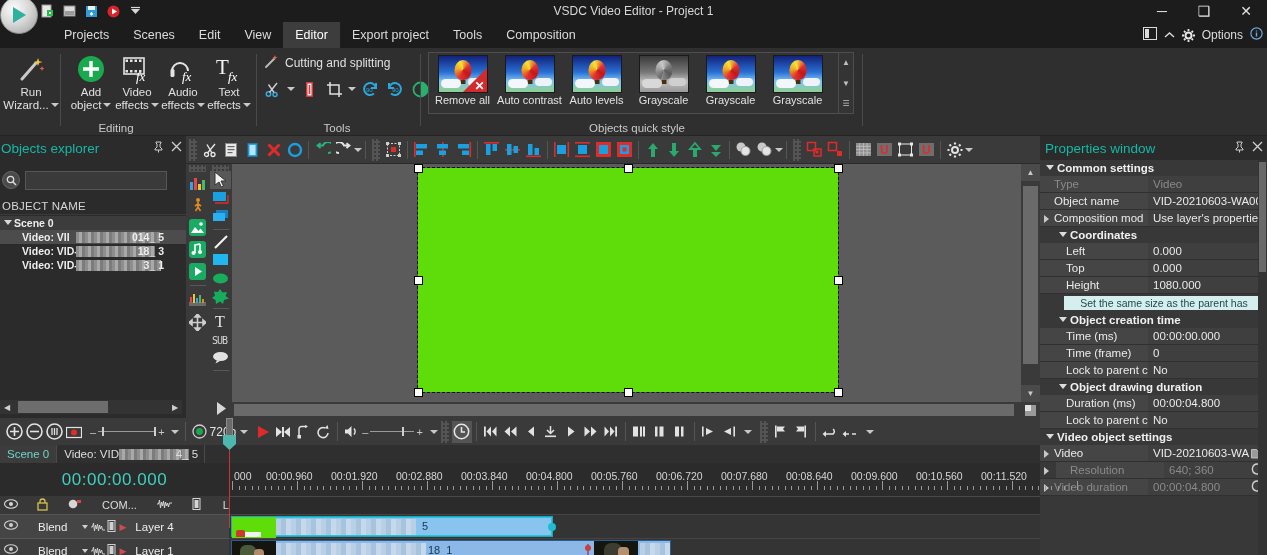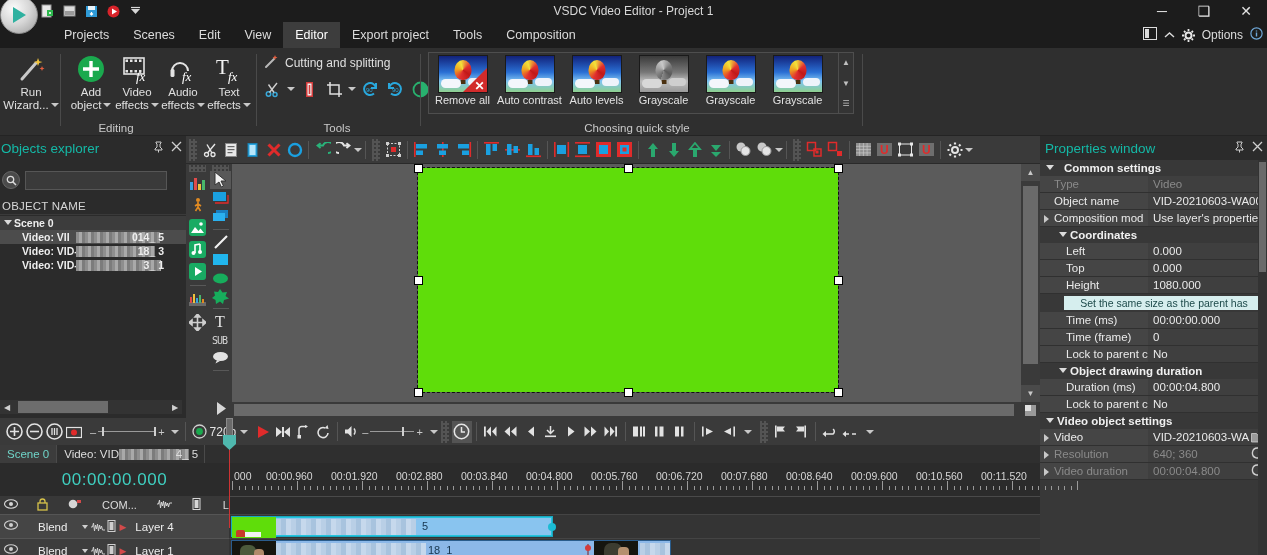--- a/index.html
+++ b/index.html
@@ -512,21 +512,21 @@
               <div class="cloud2"></div>
             </div>
           <div class="gcap">Grayscale</div>
         </div>
       </div>
       <div class="gal-scroll" style="left:418px;">
         <div class="gal-arrow">▲</div>
         <div class="gal-arrow">▼</div>
         <div class="gal-arrow">☰</div>
       </div>
-      <div class="rgroup-label" style="left:0; width:434px;">Choosing quick style</div>
+      <div class="rgroup-label" style="left:0; width:434px;">Objects quick style</div>
     </div>
     <div class="rsep" style="left:862px;"></div>
   </div>
 
   <div class="objexp">
     <div class="panel-hd" style="left:0; top:0; width:186px;">
       <span class="ttl" style="padding-left:1px;">Objects explorer</span>
       <span class="hd-icons">
         <span>
           <svg width="11" height="12" viewBox="0 0 11 12">
@@ -968,21 +968,21 @@
         </span>
         <span>
           <svg width="11" height="11" viewBox="0 0 11 11">
               <path d="M1 1l9 9M10 1l-9 9" stroke="#cfcfcf" stroke-width="1.3"></path>
             </svg>
         </span>
       </span>
     </div>
     <div class="pw-body">
 
-      <div class="pgrp" style="padding-left:24px;">
+      <div class="pgrp" style="padding-left:17px;">
         <i class="ar" style="left:6px;"></i><span>Common settings</span>
       </div>
       <div class="prow dim">
         <span class="pname" style="width:108px; padding-left:14px;">Type</span>
         <span class="pval">Video</span>
       </div>
       <div class="prow">
         <span class="pname" style="width:108px; padding-left:14px;">Object name</span>
         <span class="pval">VID-20210603-WA001</span>
       </div>
@@ -1002,20 +1002,23 @@
       <div class="prow">
         <span class="pname" style="width:108px; padding-left:26px;">Top</span>
         <span class="pval">0.000</span>
       </div>
       <div class="prow">
         <span class="pname" style="width:108px; padding-left:26px;">Height</span>
         <span class="pval">1080.000</span>
       </div>
       <div class="pbtn">Set the same size as the parent has</div>
 
+      <div class="pgrp" style="padding-left:30px;">
+        <i class="ar" style="left:19px;"></i><span>Object creation time</span>
+      </div>
       <div class="prow">
         <span class="pname" style="width:108px; padding-left:26px;">Time (ms)</span>
         <span class="pval">00:00:00.000</span>
       </div>
       <div class="prow">
         <span class="pname" style="width:108px; padding-left:26px;">Time (frame)</span>
         <span class="pval">0</span>
       </div>
       <div class="prow">
         <span class="pname" style="width:108px; padding-left:26px;">Lock to parent c</span>
@@ -1044,21 +1047,21 @@
           <span>VID-20210603-WA</span>
           <span style="position:absolute;right:2px;top:2px;">
             <svg width="14" height="12" viewBox="0 0 14 12">
                 <path d="M0.5 2.5h5l1.2 1.5h6.8v7H0.5z" fill="#9a9a9a" stroke="#cfcfcf" stroke-width=".8"></path>
               </svg>
           </span>
         </span>
       </div>
       <div class="prow dim" style="position:relative;">
         <i class="pexp"></i>
-        <span class="pname" style="width:108px; padding-left:14px;">Resolution</span>
+        <span class="pname" style="width:108px; padding-left:14px;margin-left:16px;">Resolution</span>
         <span class="pval" style="position:relative;">
           <span>640; 360</span>
           <span style="position:absolute;right:3px;top:0;">
             <svg width="13" height="14" viewBox="0 0 13 14">
                 <path d="M11 9A5 5 0 1 1 6.5 2H10" fill="none" stroke="#cfcfcf" stroke-width="1.4"></path>
                 <path d="M7.5 0L10.5 2l-3 2" fill="none" stroke="#cfcfcf" stroke-width="1.4"></path>
               </svg>
           </span>
         </span>
       </div>

